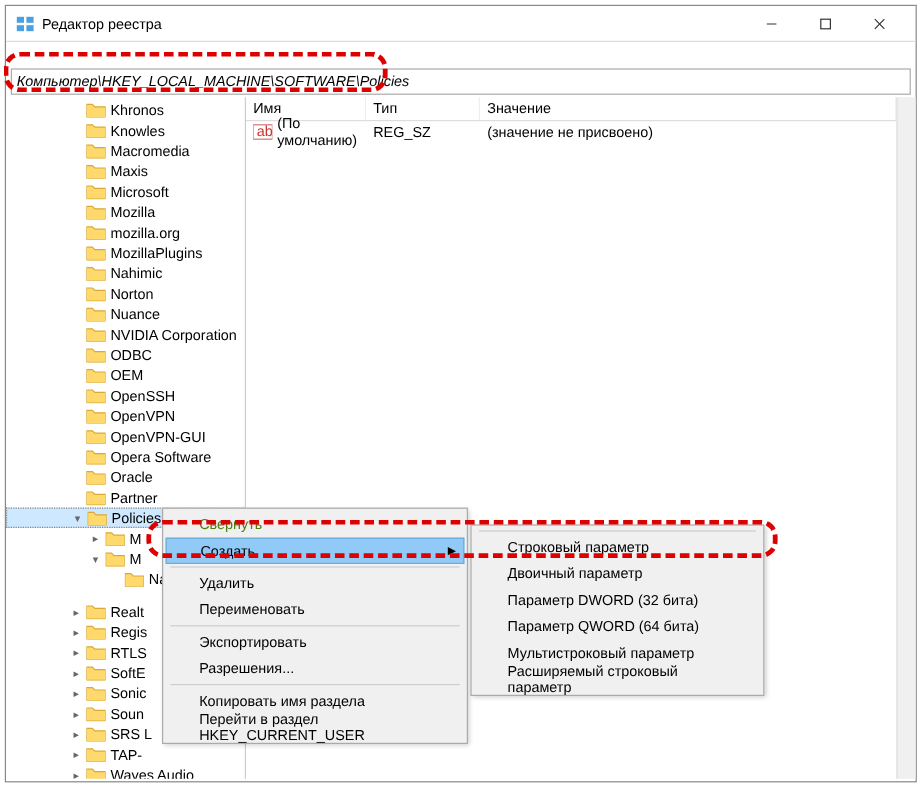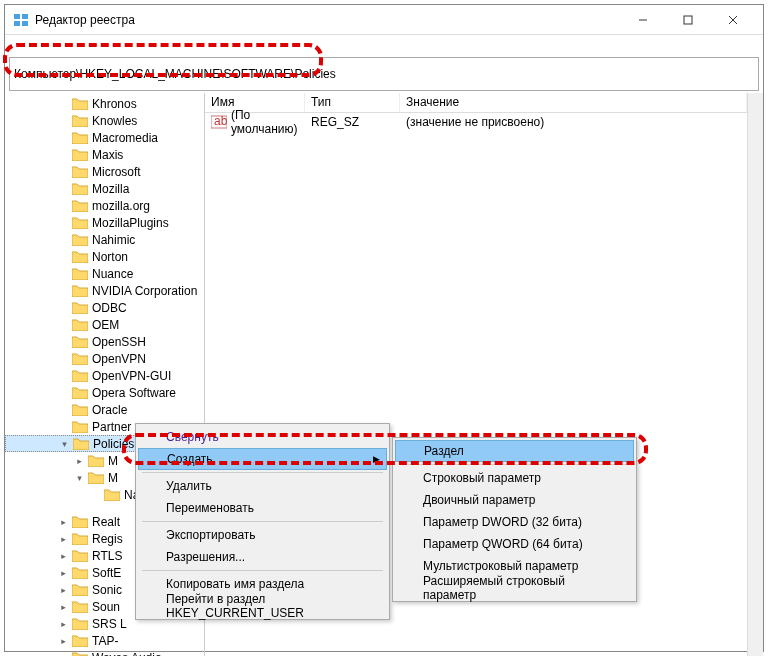--- a/index.html
+++ b/index.html
@@ -4,21 +4,21 @@
 <style>
 * { margin: 0; padding: 0; box-sizing: border-box; font-family: "Segoe UI", Tahoma, sans-serif; font-size: 12px; }
 body { background: #fff; padding: 4px; }
 .window { width: 760px; height: 648px; border: 1px solid #888; background: #fff; position: relative; }
 .titlebar { height: 30px; display: flex; align-items: center; padding: 0 8px; border-bottom: 1px solid #ddd; }
 .titlebar .app-icon { width: 16px; height: 16px; margin-right: 6px; }
 .titlebar .title { flex: 1; }
 .win-controls { display: flex; gap: 0; }
 .win-btn { width: 45px; height: 28px; display: flex; align-items: center; justify-content: center; }
 .menubar { height: 20px; padding: 0 8px; border-bottom: 1px solid #eee; color: #333; opacity: 0.1; }
-.addressbar { height: 34px; border: 1px solid #aaa; margin: 2px 4px; display: flex; align-items: center; padding: 0 4px; }
+.addressbar { height: 22px; border: 1px solid #aaa; margin: 2px 4px; display: flex; align-items: center; padding: 0 4px; font-style: italic; }
 .content { display: flex; height: calc(100% - 78px); position: relative; }
 .tree { width: 200px; border-right: 1px solid #ccc; overflow: hidden; padding-top: 2px; }
 .tree-scroll { height: 100%; overflow-y: hidden; }
 .tree-item { display: flex; align-items: center; height: 17px; padding-left: 4px; white-space: nowrap; }
 .tree-item.selected { background: #cde8ff; border: 1px dotted #888; height: 17px; }
 .exp { width: 13px; height: 13px; display: inline-flex; align-items: center; justify-content: center; margin-right: 2px; color: #666; font-size: 9px; }
 .folder-icon { width: 16px; height: 13px; margin-right: 4px; display: inline-flex; }
 .list-pane { flex: 1; }
 .list-header { display: flex; border-bottom: 1px solid #ddd; height: 20px; }
 .list-col { padding: 2px 6px; border-right: 1px solid #eee; }
@@ -30,21 +30,21 @@
 .list-cell.c1 { width: 100px; display: flex; align-items: center; }
 .list-cell.c2 { width: 95px; }
 .list-cell.c3 { flex: 1; }
 .val-icon { width: 16px; height: 14px; margin-right: 4px; display: inline-flex; }
 .scrollbar-v { width: 16px; background: #f0f0f0; border-left: 1px solid #ddd; }
 .ctx-menu { position: absolute; border: 1px solid #aaa; background: #f0f0f0; box-shadow: 2px 2px 4px rgba(0,0,0,.2); padding: 2px; }
 .ctx-menu.m1 { left: 130px; top: 418px; width: 255px; }
 .ctx-menu.m2 { left: 387px; top: 432px; width: 245px; }
 .ctx-item { height: 22px; display: flex; align-items: center; padding: 0 20px 0 28px; position: relative; }
 .ctx-item.hl { background: #91c9f7; border: 1px solid #6aaed8; }
-.ctx-item.disabled { color: #4c1d95; }
+.ctx-item.disabled { color: #4d7c0f; }
 .ctx-sep { height: 1px; background: #ccc; margin: 2px 4px; }
 .ctx-item .arrow { position: absolute; right: 6px; font-size: 9px; }
 .highlight-box { position: absolute; border: 4px dashed #d00; border-radius: 14px; pointer-events: none; }
 .hb1 { left: -2px; top: 38px; width: 320px; height: 34px; }
 .hb2 { left: 117px; top: 428px; width: 526px; height: 32px; }
 </style>
 </head>
 <body>
 
 <div class="window">
@@ -438,23 +438,20 @@
     <div class="ctx-sep"></div>
     <div class="ctx-item">
         <span>Копировать имя раздела</span>
       </div>
     <div class="ctx-item">
         <span>Перейти в раздел HKEY_CURRENT_USER</span>
       </div>
   </div>
 
   <div class="ctx-menu m2">
-    <div class="ctx-item hl">
-        <span>Раздел</span>
-      </div>
     <div class="ctx-sep"></div>
     <div class="ctx-item">
         <span>Строковый параметр</span>
       </div>
     <div class="ctx-item">
         <span>Двоичный параметр</span>
       </div>
     <div class="ctx-item">
         <span>Параметр DWORD (32 бита)</span>
       </div>

